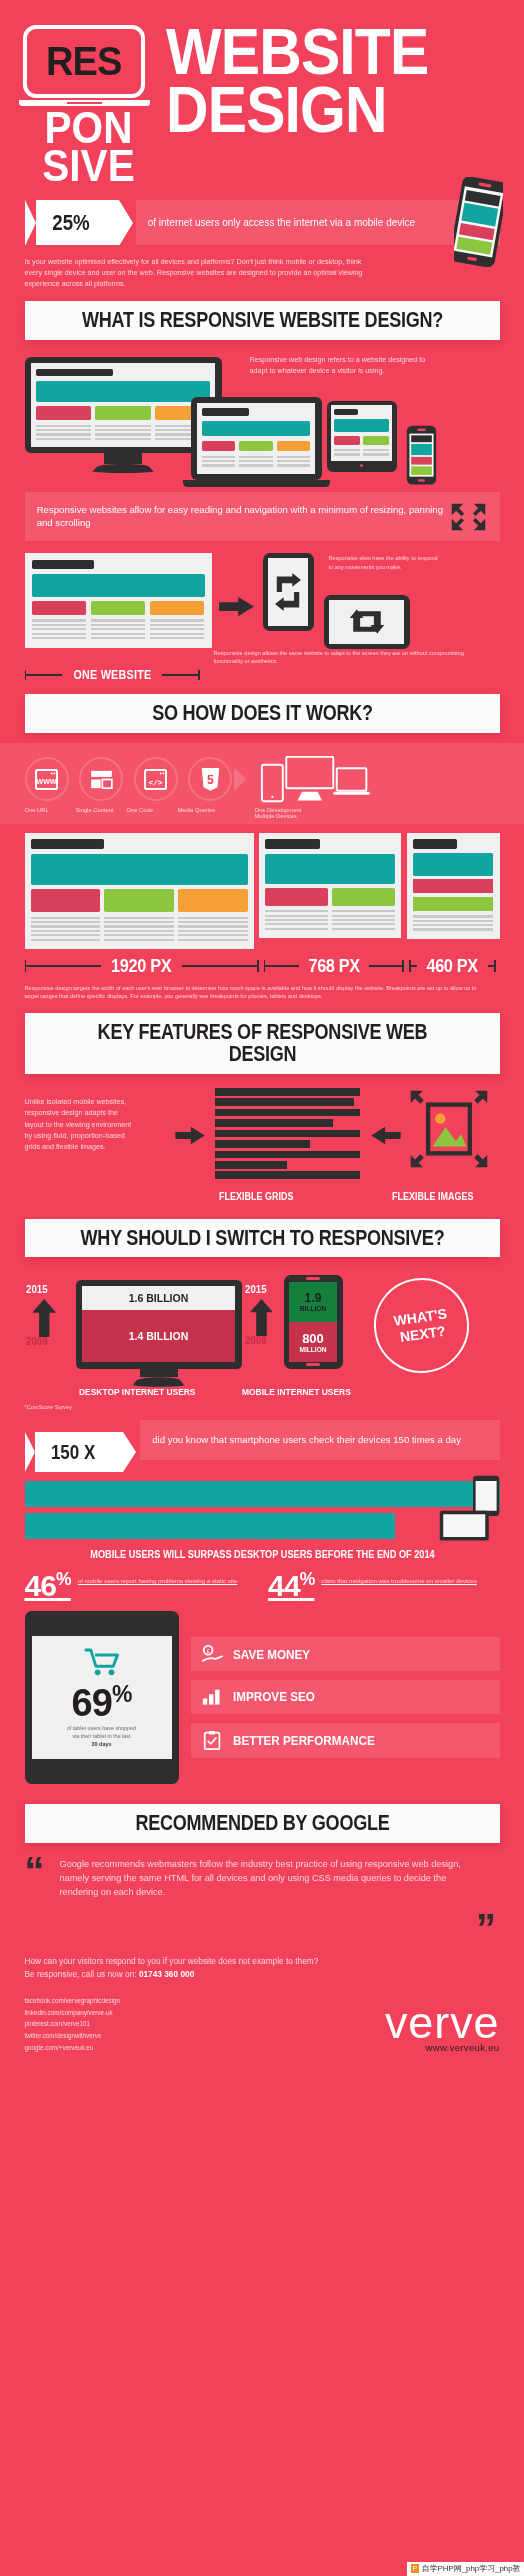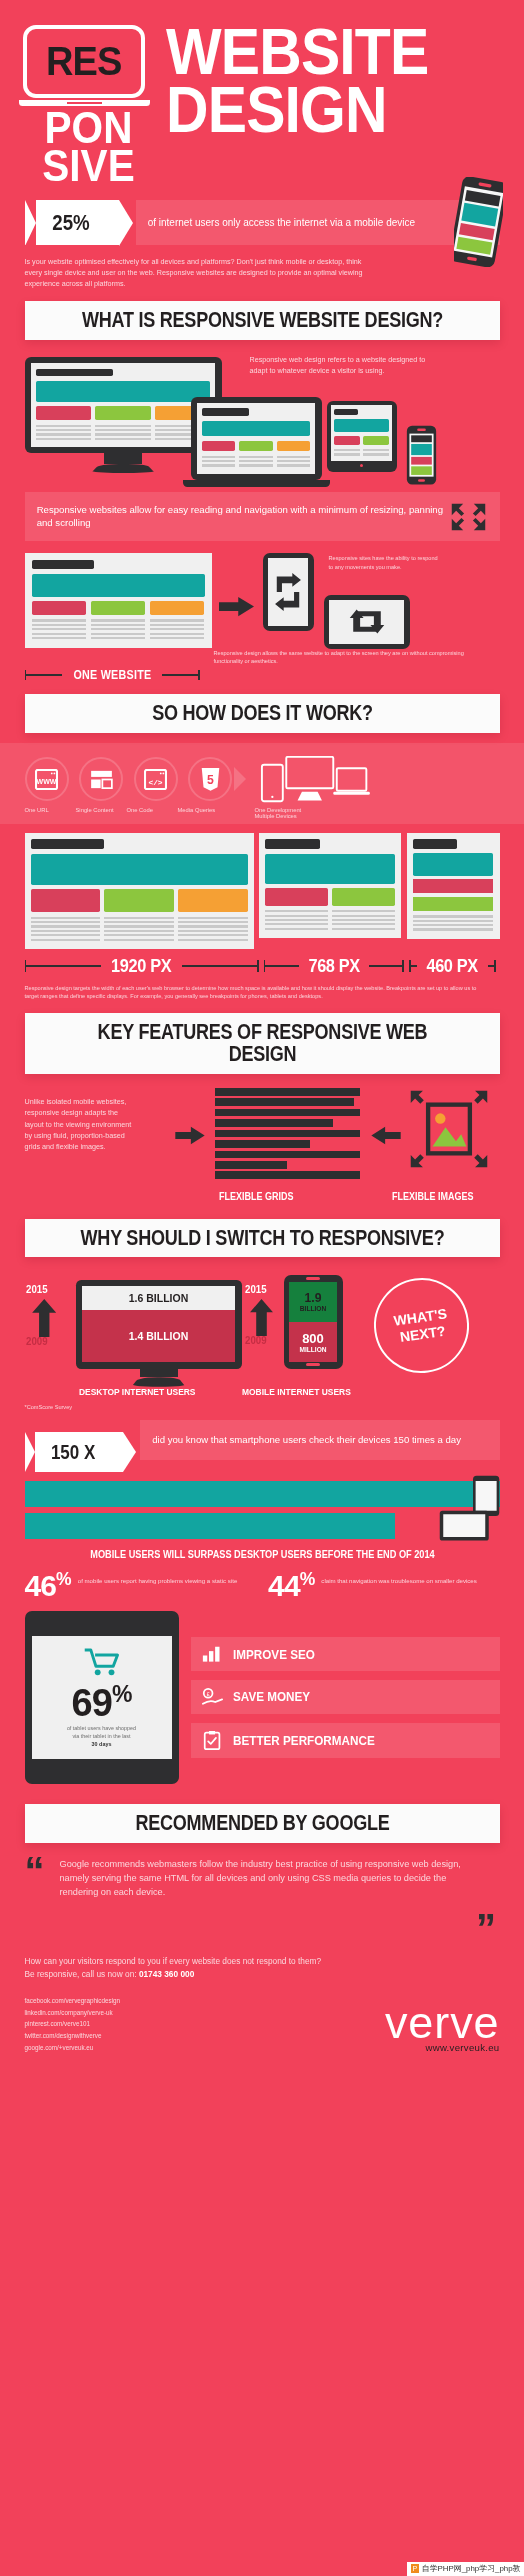--- a/index.html
+++ b/index.html
@@ -163,21 +163,21 @@
   .x150text{flex:1;background:rgba(255,255,255,.12);margin-left:17.5px;display:flex;align-items:center;padding:0 12.2px;
      font-size:9.6px;line-height:1.35;height:40px;}
 
   .bars{margin:8.7px 24.5px 0;position:relative;}
   .barA{background:#12A5A0;height:26px;width:100%;}
   .barB{background:#12A5A0;height:26px;width:78%;margin-top:6.1px;}
   .dev-overlay{position:absolute;right:-1.7px;top:-7px;}
   .surpass{margin:9.6px 24.5px 0;text-align:center;font-weight:bold;font-size:10px;transform:scaleX(.92);}
 
   
-  .pct-row{margin:12.2px 24.5px 0;display:flex;gap:12.2px;}
+  .pct-row{margin:12.2px 24.5px 0;display:flex;gap:12.2px;text-decoration:underline;}
   .pct-cell{flex:1;display:flex;align-items:flex-start;gap:7px;}
   .big-pct{font-weight:bold;font-size:30px;line-height:.9;letter-spacing:-0.9px;}
   .big-pct sup{font-size:17.5px;vertical-align:top;}
   .pct-note{font-size:6.1px;line-height:1.4;color:#FCD3DA;padding-top:5.2px;}
 
   
   .ben-row{margin:12.2px 24.5px 0;display:flex;gap:12.2px;}
   .tab69{width:140px;background:#2E2E30;border-radius:7px;padding:25px 7px;}
   .t69-inner{background:#F0F0F0;padding:8.7px 5.2px 10.5px;text-align:center;}
   .cart{width:38px;height:30px;margin:1.7px auto 3.5px;}
@@ -725,33 +725,33 @@
         <div class="t69-note">
           <div>of tablet users have shopped</div>
           <div>via their tablet in the last</div>
           <div style="font-weight:bold;color:#333">30 days</div>
         </div>
       </div>
     </div>
     <div class="bens">
       <div class="ben">
         <svg width="23" height="17.5" viewBox="0 0 26 20">
+          <circle cx="8" cy="6" r="5" fill="none" stroke="#fff" stroke-width="2"></circle>
+            <text x="8" y="9" font-size="6" fill="#fff" text-anchor="middle" font-family="Liberation Sans, sans-serif">£</text>
+          <path d="M2 18 q8 -5 14 -2 l8 -3" fill="none" stroke="#fff" stroke-width="2" stroke-linecap="round"></path>
+        </svg>
+        <b>SAVE MONEY</b>
+      </div>
+      <div class="ben">
+        <svg width="23" height="17.5" viewBox="0 0 26 20">
           <rect x="2" y="12" width="5" height="7" fill="#fff"></rect>
             <rect x="9" y="7" width="5" height="12" fill="#fff"></rect>
             <rect x="16" y="2" width="5" height="17" fill="#fff"></rect>
         </svg>
         <b>IMPROVE SEO</b>
-      </div>
-      <div class="ben">
-        <svg width="23" height="17.5" viewBox="0 0 26 20">
-          <circle cx="8" cy="6" r="5" fill="none" stroke="#fff" stroke-width="2"></circle>
-            <text x="8" y="9" font-size="6" fill="#fff" text-anchor="middle" font-family="Liberation Sans, sans-serif">£</text>
-          <path d="M2 18 q8 -5 14 -2 l8 -3" fill="none" stroke="#fff" stroke-width="2" stroke-linecap="round"></path>
-        </svg>
-        <b>SAVE MONEY</b>
       </div>
       <div class="ben">
         <svg width="23" height="19" viewBox="0 0 26 22">
           <rect x="4" y="2" width="17" height="19" rx="2" fill="none" stroke="#fff" stroke-width="2"></rect>
           <rect x="9" y="0" width="7" height="4" fill="#fff"></rect>
           <path d="M8 12 l3 3 l6 -7" fill="none" stroke="#fff" stroke-width="2" stroke-linecap="round" stroke-linejoin="round"></path>
         </svg>
         <b>BETTER PERFORMANCE</b>
       </div>
     </div>
@@ -761,21 +761,21 @@
     <span class="cond">RECOMMENDED BY GOOGLE</span>
   </div>
 
   <div class="quote-box">
     <div class="qmark q-open">“</div>
     <div class="quote-txt">Google recommends webmasters follow the industry best practice of using responsive web design, namely serving the same HTML for all devices and only using CSS media queries to decide the rendering on each device.</div>
     <div class="qmark q-close">”</div>
   </div>
 
   <div class="cta">
-    <div>How can your visitors respond to you if every website does not respond to them?</div>
+    <div>How can your visitors respond to you if your website does not example to them?</div>
     <div><span>Be responsive, call us now on: </span><b>01743 360 000</b></div>
   </div>
 
   <div class="footer">
     <div class="social">
       <div>facebook.com/vervegraphicdesign</div>
       <div>linkedin.com/company/verve-uk</div>
       <div>pinterest.com/verve101</div>
       <div>twitter.com/designwithverve</div>
       <div>google.com/+verveuk.eu</div>

